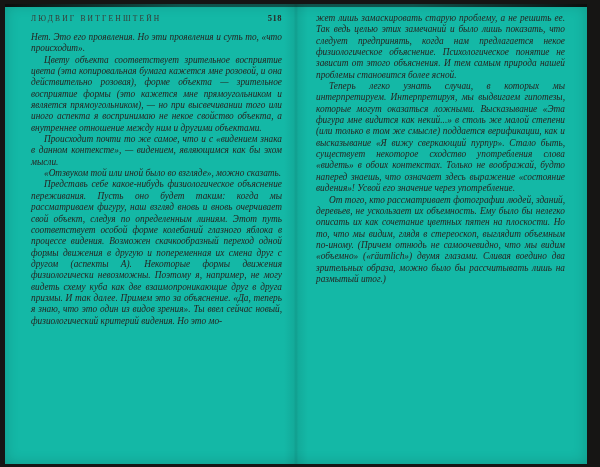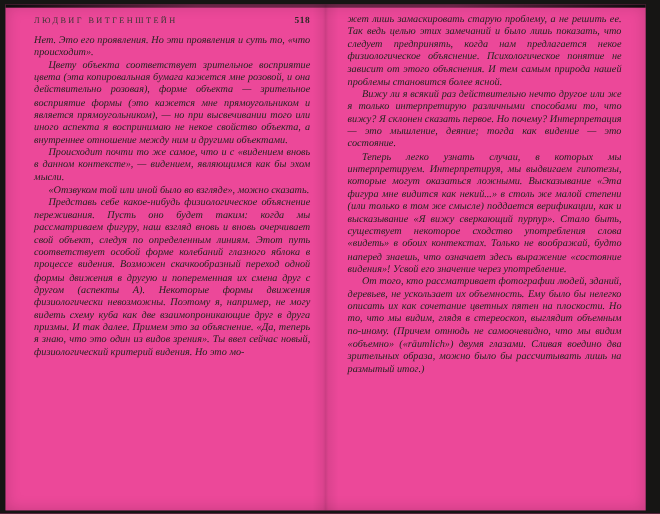--- a/index.html
+++ b/index.html
@@ -7,21 +7,21 @@
       width: 600px;
       height: 467px;
       position: relative;
       overflow: hidden;
       background: #161514;
       font-family: "Liberation Serif", "DejaVu Serif", serif;
     }
     .paper {
       position: absolute;
       left: 5px; top: 4px; right: 13px; bottom: 3px;
-      background: #ec4899;
+      background: #14b8a6;
       box-shadow: inset 0 0 14px rgba(0,0,0,0.18);
       display: flex;
     }
     .page {
       width: 50%;
       box-sizing: border-box;
       position: relative;
     }
     .page-left  { padding: 9px 14px 6px 26px; }
     .page-right { padding: 9px 22px 6px 20px; }
@@ -80,30 +80,29 @@
 <div class="paper">
 
   <div class="page page-left">
     <div class="running-head">
       <span class="rh-title">ЛЮДВИГ ВИТГЕНШТЕЙН</span>
       <span class="rh-num">518</span>
     </div>
     <div class="body-text">
       <p class="cont">Нет. Это его проявления. Но эти проявления и суть то, «что происходит».</p>
       <p>Цвету объекта соответствует зрительное восприятие цвета (эта копировальная бумага кажется мне розовой, и она действительно розовая), форме объекта — зрительное восприятие формы (это кажется мне прямоугольником и является прямоугольником), — но при высвечивании того или иного аспекта я воспринимаю не некое свойство объекта, а внутреннее отношение между ним и другими объектами.</p>
-      <p>Происходит почти то же самое, что и с «видением вновь в данном контексте», — видением, являющимся как бы эхом мысли.</p>
+      <p>Происходит почти то же самое, что и с «видением знака в данном контексте», — видением, являющимся как бы эхом мысли.</p>
       <p>«Отзвуком той или иной было во взгляде», можно сказать.</p>
       <p>Представь себе какое-нибудь физиологическое объяснение переживания. Пусть оно будет таким: когда мы рассматриваем фигуру, наш взгляд вновь и вновь очерчивает свой объект, следуя по определенным линиям. Этот путь соответствует особой форме колебаний глазного яблока в процессе видения. Возможен скачкообразный переход одной формы движения в другую и попеременная их смена друг с другом (аспекты А). Некоторые формы движения физиологически невозможны. Поэтому я, например, не могу видеть схему куба как две взаимопроникающие друг в друга призмы. И так далее. Примем это за объяснение. «Да, теперь я знаю, что это один из видов зрения». Ты ввел сейчас новый, физиологический критерий видения. Но это мо-</p>
     </div>
   </div>
 
   <div class="page page-right">
     <div class="body-text">
       <p class="cont">жет лишь замаскировать старую проблему, а не решить ее. Так ведь целью этих замечаний и было лишь показать, что следует предпринять, когда нам предлагается некое физиологическое объяснение. Психологическое понятие не зависит от этого объяснения. И тем самым природа нашей проблемы становится более ясной.</p>
-      <p>Вижу ли я всякий раз действительно нечто другое или же я только интерпретирую различными способами то, что вижу? Я склонен сказать первое. Но почему? Интерпретация — это мышление, деяние; тогда как видение — это состояние.</p>
       <p>Теперь легко узнать случаи, в которых мы интерпретируем. Интерпретируя, мы выдвигаем гипотезы, которые могут оказаться ложными. Высказывание «Эта фигура мне видится как некий...» в столь же малой степени (или только в том же смысле) поддается верификации, как и высказывание «Я вижу сверкающий пурпур». Стало быть, существует некоторое сходство употребления слова «видеть» в обоих контекстах. Только не воображай, будто наперед знаешь, что означает здесь выражение «состояние видения»! Усвой его значение через употребление.</p>
       <p>От того, кто рассматривает фотографии людей, зданий, деревьев, не ускользает их объемность. Ему было бы нелегко описать их как сочетание цветных пятен на плоскости. Но то, что мы видим, глядя в стереоскоп, выглядит объемным по-иному. (Причем отнюдь не самоочевидно, что мы видим «объемно» («räumlich») двумя глазами. Сливая воедино два зрительных образа, можно было бы рассчитывать лишь на размытый итог.)</p>
     </div>
   </div>
 
   <div class="gutter"></div>
   <div class="edge-top"></div>
 </div>
 
 </body></html>

